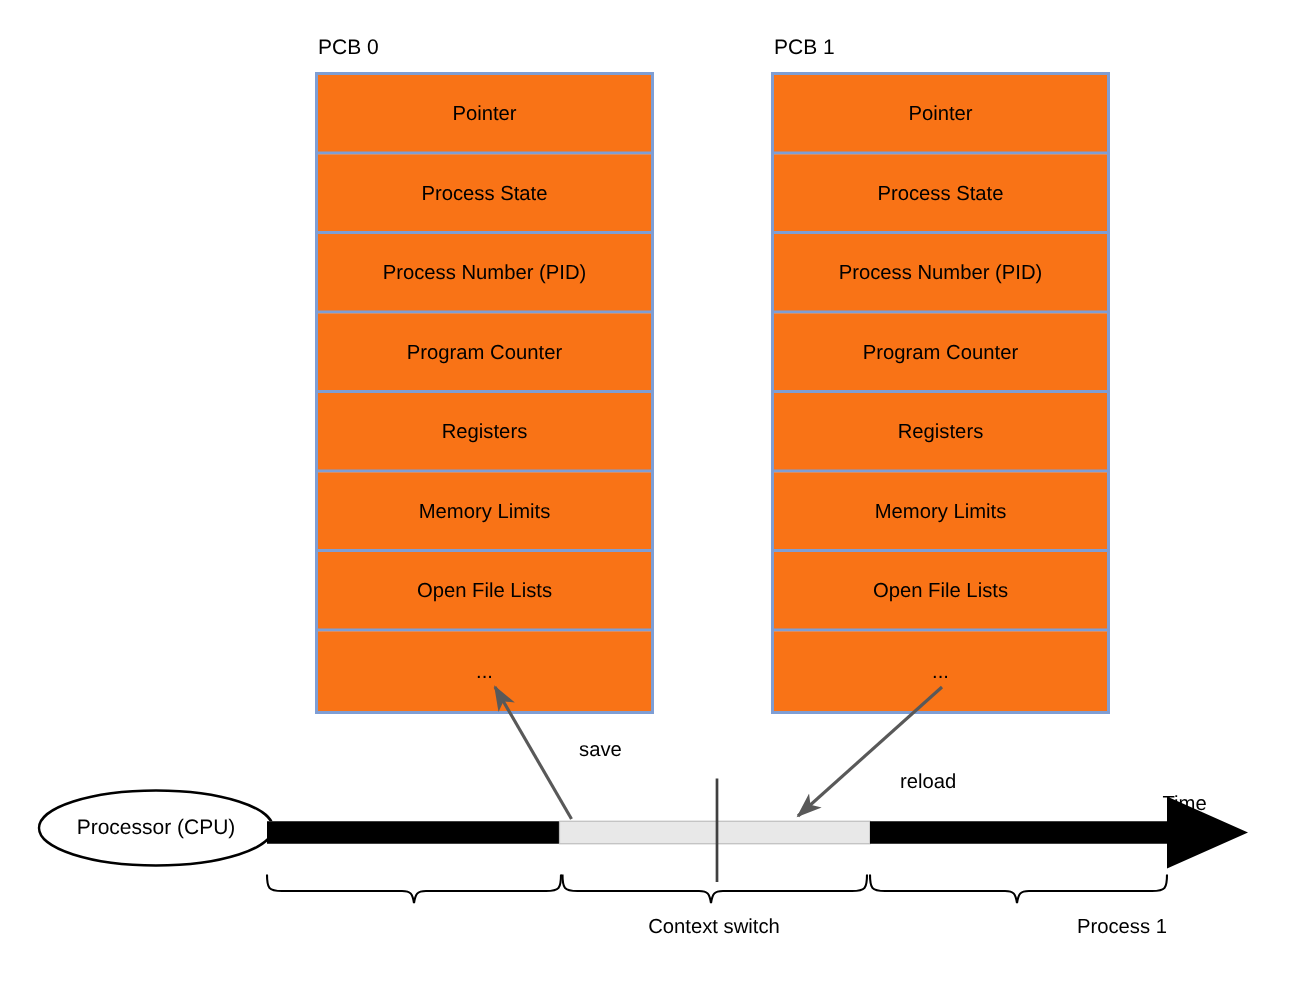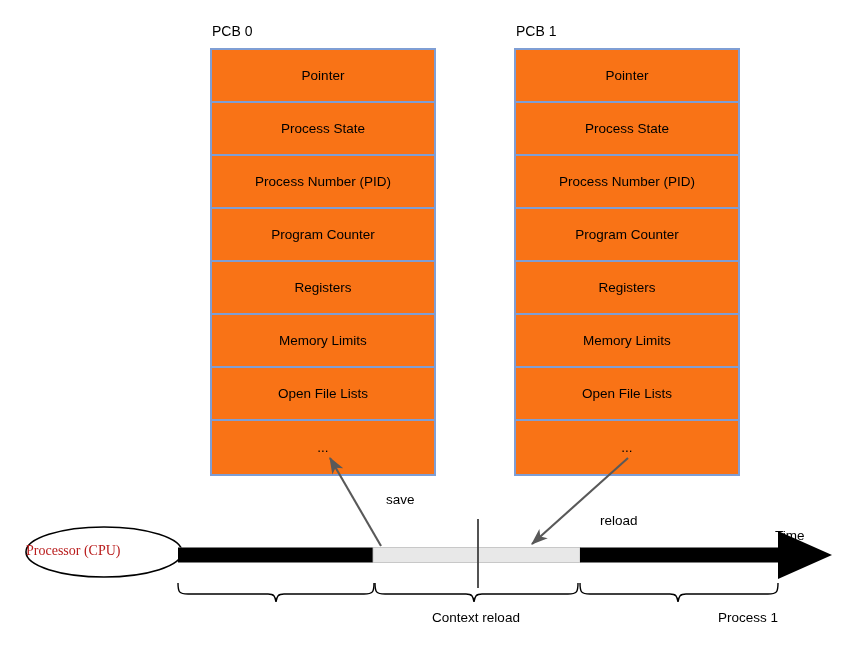--- a/index.html
+++ b/index.html
@@ -61,23 +61,23 @@
   .pcb-row:last-child {
     border-bottom: none;
   }
 
   
   .cpu-ellipse-label {
     position: absolute;
     left: 26px;
     top: 543px;
     width: 156px;
+    text-align: center;
     font-size: 14px;
-    color: #b91c1c;
-    font-family: Liberation Serif, serif;
+    color: #000000;
   }
 
   
   .lbl {
     position: absolute;
     font-size: 13.5px;
     line-height: 16px;
     color: #000;
     white-space: nowrap;
   }
@@ -188,16 +188,16 @@
              C679,596 680,594 686,594 L768,594 C777,594 778,592 778,583" fill="none" stroke="#000000" stroke-width="1.4"></path>
   </svg>
 
   <div class="cpu-ellipse-label">Processor (CPU)</div>
 
   <div class="lbl lbl-save">save</div>
   <div class="lbl lbl-reload">reload</div>
 
   <div class="lbl lbl-time">Time</div>
 
-  <div class="lbl lbl-cs">Context reload</div>
+  <div class="lbl lbl-cs">Context switch</div>
   <div class="lbl lbl-p1">Process 1</div>
 
 </div>
 
 </body></html>

